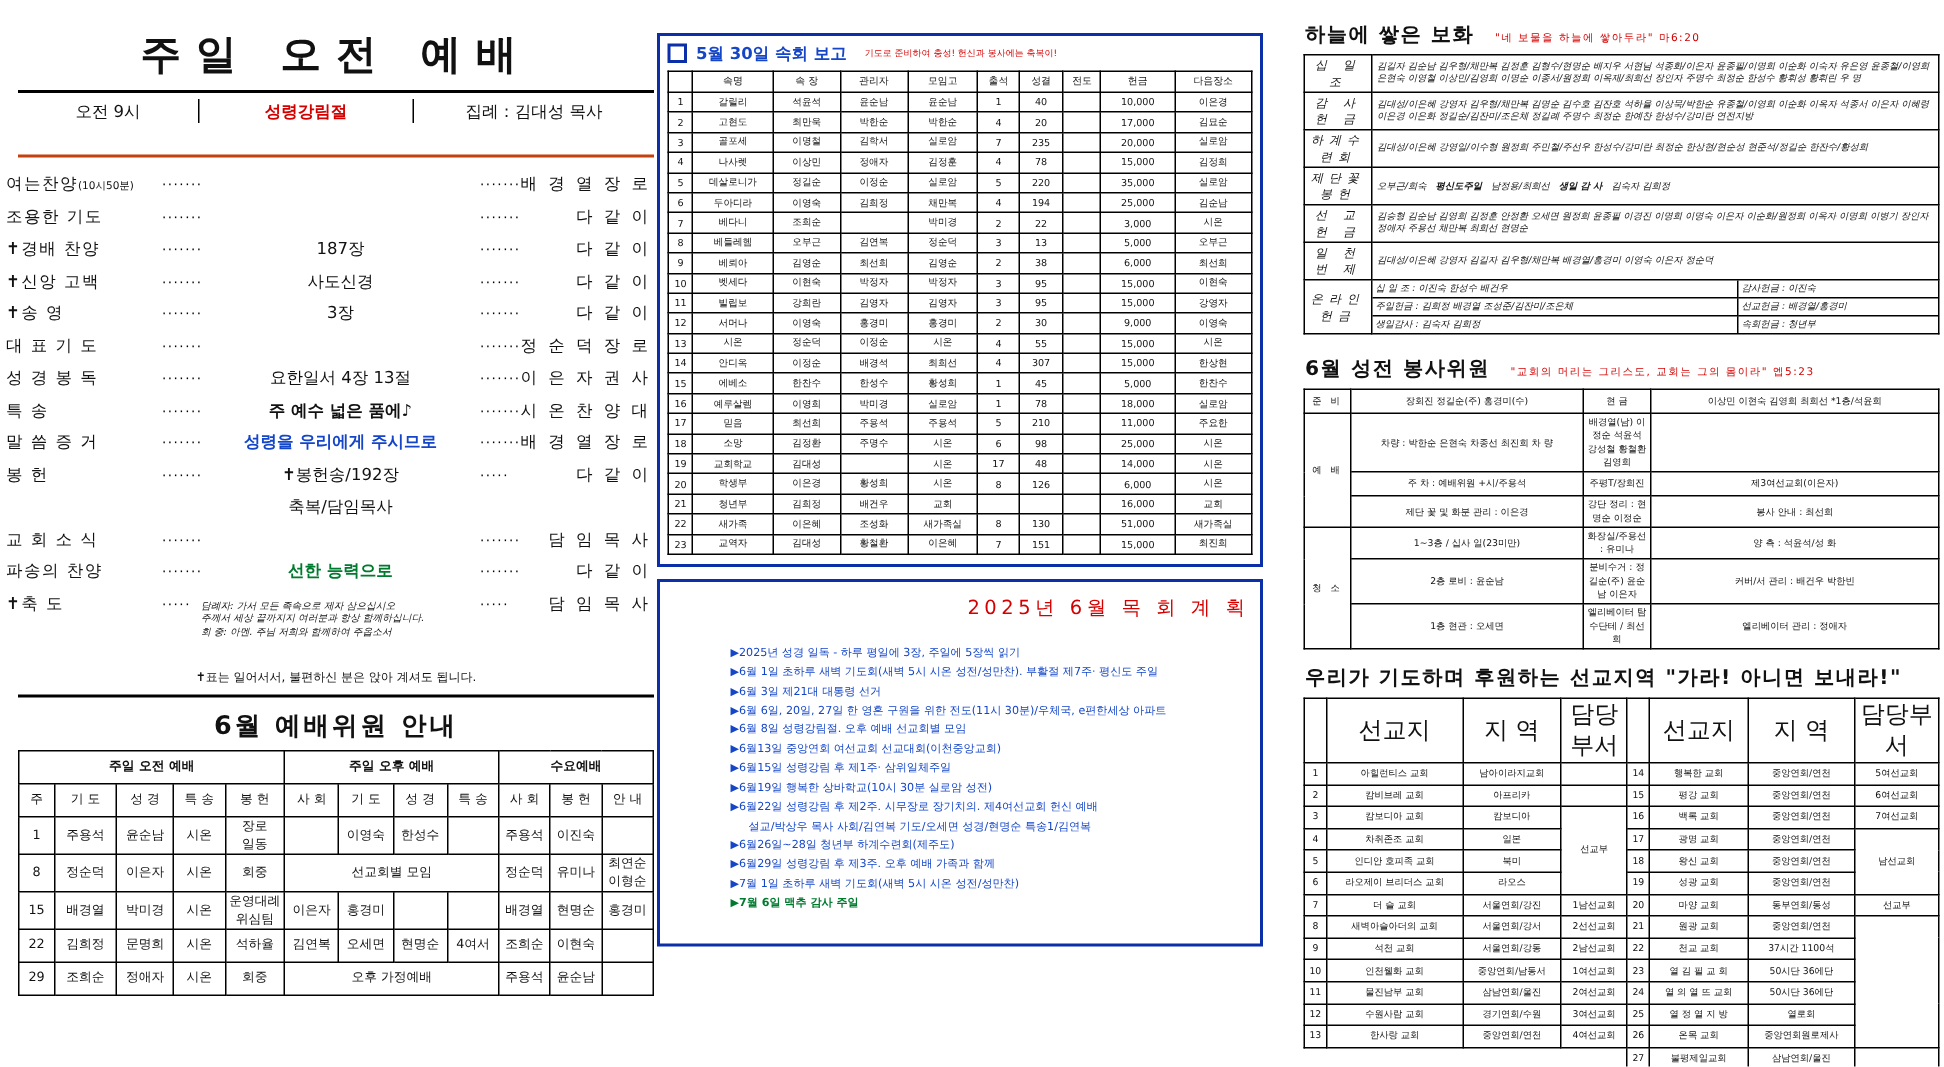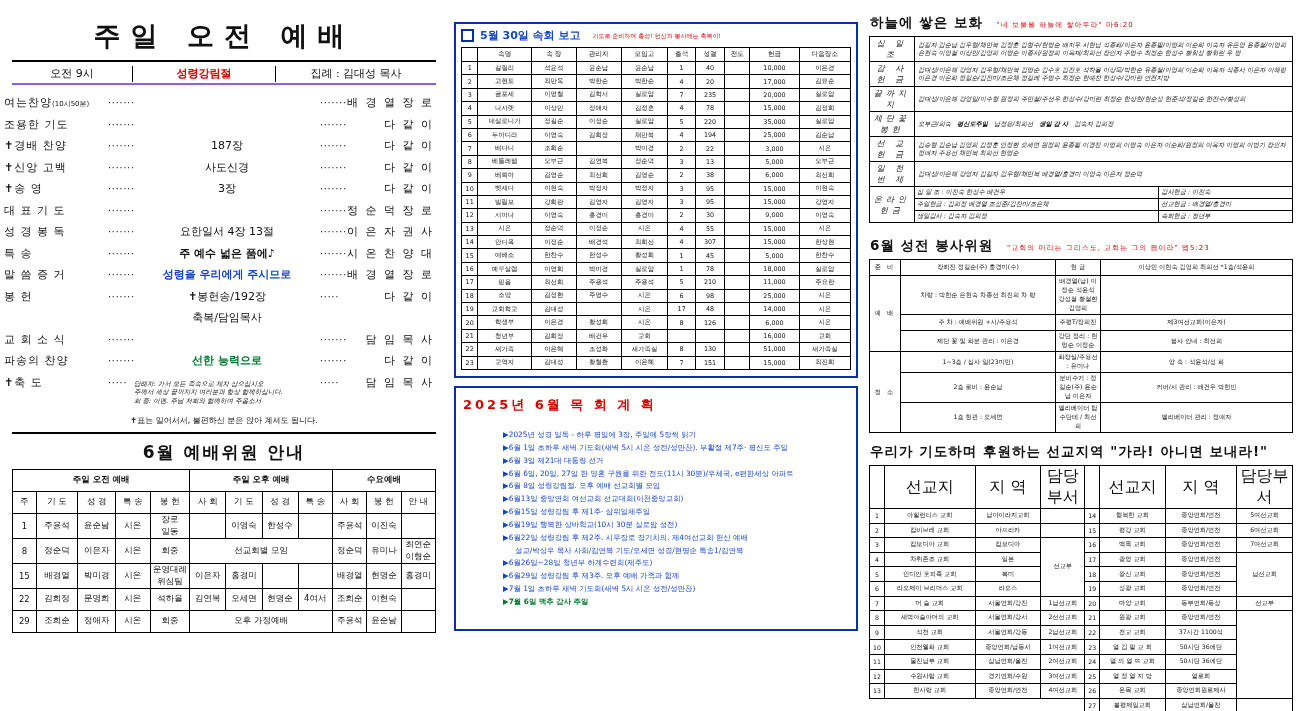--- a/index.html
+++ b/index.html
@@ -1,66 +1,66 @@
 <!DOCTYPE html>
 <html lang="ko"><head>
 <meta charset="utf-8">
 <style>
   html,body{margin:0;padding:0;background:#ffffff;}
   body{width:1296px;height:711px;font-family:"DejaVu Sans","Liberation Sans",sans-serif;color:#111;overflow:hidden;}
   .page{position:relative;width:1296px;height:574px;background:#fff;}
   .col{position:absolute;top:0;height:711px;}
   .col1{left:0;width:448px;}
-  .col2{left:450px;width:412px;}
+  .col2{left:434px;width:412px;}
   .col3{left:866px;width:430px;}
 
   
   table{border-collapse:collapse;}
   td,th{border:1px solid #000;padding:0;text-align:center;vertical-align:middle;font-weight:normal;}
   .t-xs{font-size:6px;}
   .blue{color:#1546c8;}
   .green{color:#007a2f;}
   .bold{font-weight:bold;}
   .left{text-align:left;}
 
   
   .c1-title{font-size:27px;font-weight:bold;letter-spacing:10px;text-align:center;margin:18px 0 6px 0;}
   .c1-hr{border:none;border-top:2px solid #000;margin:0 12px;}
-  .c1-hdr{display:flex;align-items:flex-start;margin:4px 12px 0 12px;border-bottom:2px solid #8b5cf6;padding-bottom:1px;}
+  .c1-hdr{display:flex;align-items:flex-end;margin:4px 12px 0 12px;border-bottom:2px solid #c2410c;padding-bottom:21px;}
   .c1-hdr .cell{font-size:11px;}
   .c1-hdr .c-a{width:120px;text-align:center;}
   .c1-hdr .c-b{flex:1;text-align:center;font-weight:bold;color:#d40000;}
   .c1-hdr .c-c{width:160px;text-align:center;}
   .c1-hdr .vline{width:1px;height:16px;background:#000;}
 
   .order{margin:10px 14px 0 4px;}
   .order .row{display:flex;align-items:baseline;font-size:11px;margin-bottom:6.5px;}
   .order .lab{width:104px;letter-spacing:1px;}
   .order .lab small{font-size:7px;letter-spacing:0;}
   .order .dots{flex:0 0 auto;width:26px;overflow:hidden;color:#000;letter-spacing:1px;font-size:9px;}
   .order .mid{flex:1;text-align:center;}
   .order .dots2{width:26px;overflow:hidden;color:#000;letter-spacing:1px;font-size:9px;}
   .order .who{width:88px;text-align:right;letter-spacing:2px;}
   .order .mid.bold{font-weight:bold;}
   .note-small{font-size:6.5px;line-height:1.35;width:150px;}
-  .foot-note{text-align:center;font-size:8px;margin-top:9px;}
+  .foot-note{text-align:center;font-size:8px;margin-top:20px;}
   .c1-rule{border:none;border-top:2px solid #000;margin:6px 12px 0 12px;}
 
   .c1-sub{font-size:17px;font-weight:bold;text-align:center;margin:7px 0 5px 0;letter-spacing:2px;}
   .wtable{margin:0 12px;width:424px;}
   .wtable td{height:21px;font-size:8.5px;}
 
   
   .c2-box{border:2px solid #0a2fa8;margin:22px 4px 0 4px;padding:4px 5px 6px 5px;}
   .c2-head{display:flex;align-items:center;gap:6px;font-size:11px;font-weight:bold;margin-bottom:4px;}
   .c2-head .sq{width:9px;height:9px;border:2px solid #0a2fa8;display:inline-block;}
   .c2-head .memo{font-size:6px;color:#d40000;font-weight:normal;margin-left:6px;line-height:1.2;}
   .rep td{height:12.4px;font-size:6.4px;}
   .rep th{height:13px;font-size:6.6px;background:#fff;}
-  .plan-title{font-size:13px;font-weight:bold;color:#d40000;text-align:left;letter-spacing:3px;margin:3px 0 4px 0;}
+  .plan-title{font-size:13px;font-weight:normal;color:#d40000;text-align:right;letter-spacing:3px;margin:3px 0 4px 0;}
   .plan-box{border:2px solid #0a2fa8;margin:8px 4px 0 4px;padding:5px 7px 7px 7px;}
   .plan li{list-style:none;font-size:7.4px;margin-bottom:3.6px;line-height:1.25;}
   .plan .ind{padding-left:12px;}
 
   
   .c3-title{font-size:13.5px;font-weight:bold;margin:14px 0 4px 4px;letter-spacing:1px;}
   .c3-title .sub{font-size:7px;font-weight:normal;color:#d40000;margin-left:8px;}
   .c3-t1 td{font-size:6.2px;padding:1px 2px;}
   .c3-t1 .lbl{width:40px;font-size:8px;letter-spacing:4px;}
   .c3-t2 td{font-size:6.2px;padding:1px 2px;height:13px;}
@@ -623,21 +623,21 @@
       <tbody>
           <tr>
         <td class="lbl">십 일 조</td>
         <td class="left" style="padding:2px 3px;line-height:1.25">김길자 김순남 김우형/채만복 김정훈 김형수/현명순 배지우 서현님 석종화/이은자 윤종필/이명희 이순화 이숙자 유은영 윤종철/이영희 은현숙 이영철 이상민/김영희 이명순 이종서/원정희 이옥재/최희선 장인자 주명수 최정순 한성수 황휘성 황휘린 우 명</td>
       </tr>
       <tr>
         <td class="lbl">감 사 헌 금</td>
         <td class="left" style="padding:2px 3px;line-height:1.25">김대성/이은혜 강영자 김우형/채만복 김명순 김수호 김잔호 석하율 이상묵/박한순 유종철/이영희 이순화 이옥자 석종서 이은자 이혜령 이은경 이은화 정길순/김잔미/조은체 정길례 주명수 최정순 한예찬 한성수/강미란 연전지방</td>
       </tr>
       <tr>
-        <td class="lbl">끝까지지</td>
+        <td class="lbl">하계수련회</td>
         <td class="left" style="padding:2px 3px;line-height:1.25">김대성/이은혜 강영일/이수형 원정희 주민철/주선우 한성수/강미란 최정순 한상현/현순성 현준석/정길순 한잔수/황성희</td>
       </tr>
       <tr>
         <td class="lbl">제단꽃봉헌</td>
         <td class="left" style="padding:2px 3px;">
           <div style="display:flex;align-items:center;gap:6px;">
             <span>오부근/희숙</span>
             <span class="bold">평신도주일</span>
             <span>남정용/최희선</span>
             <span class="bold">생일 감 사</span>

